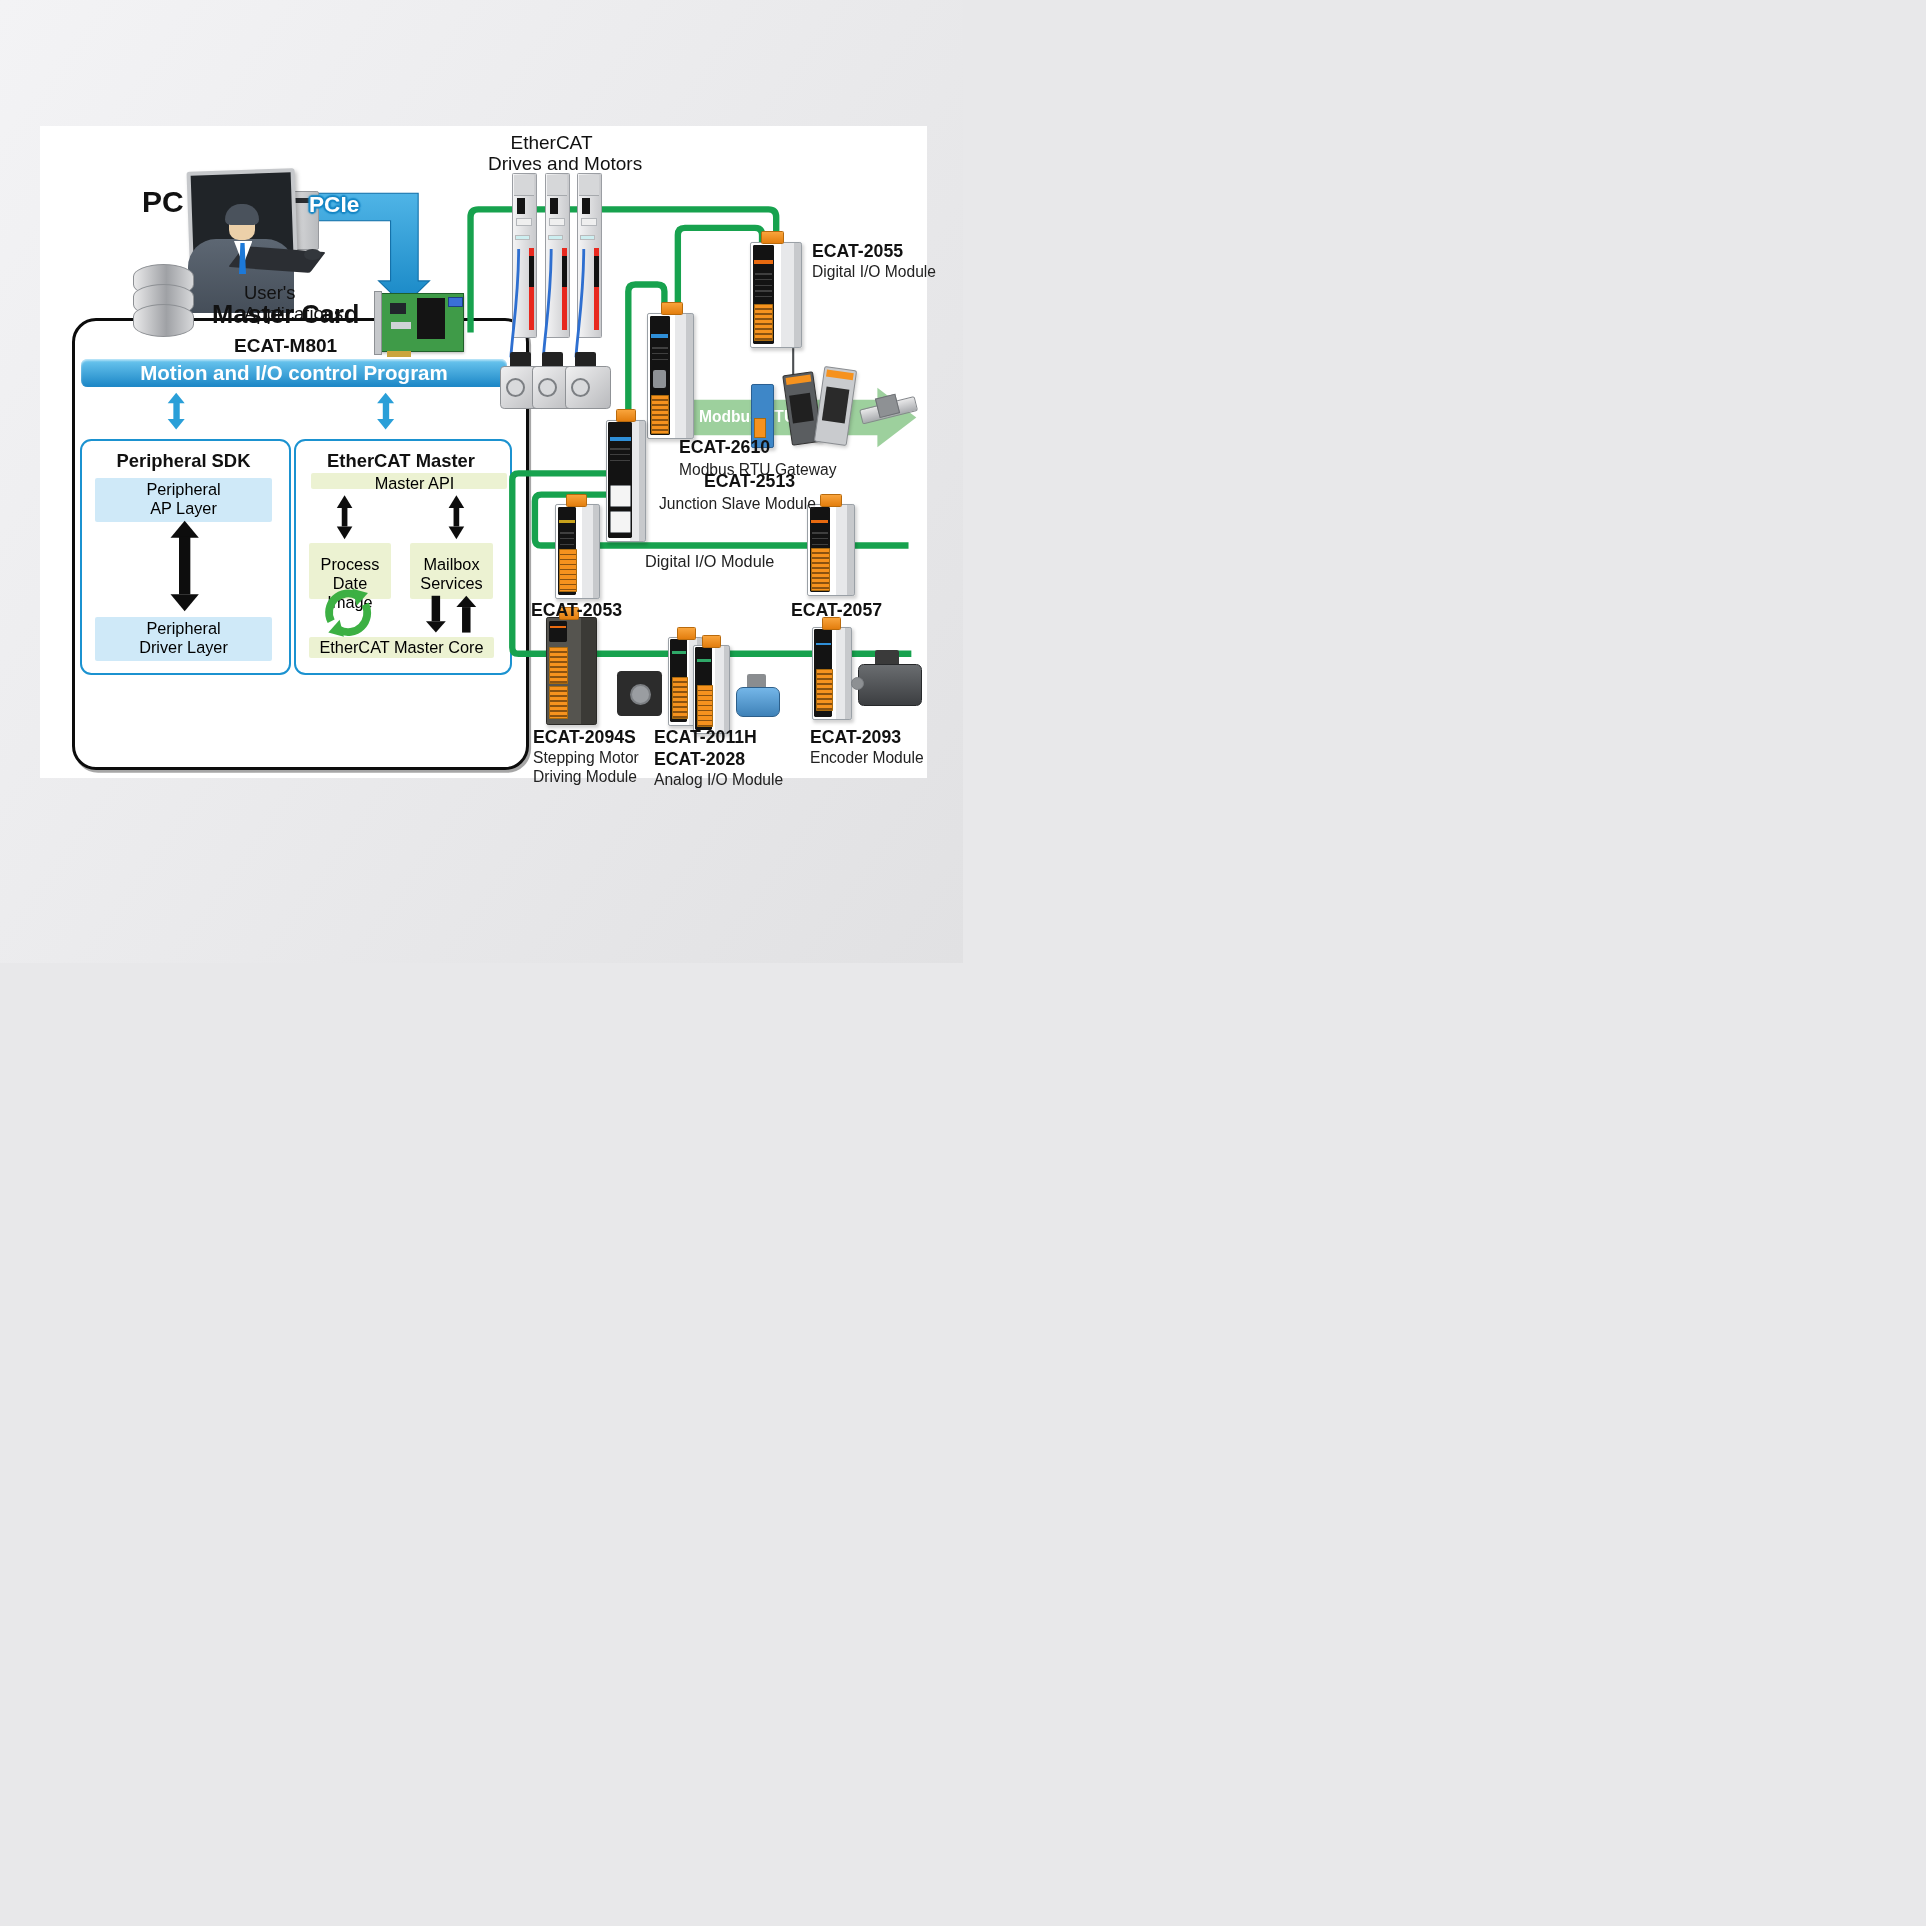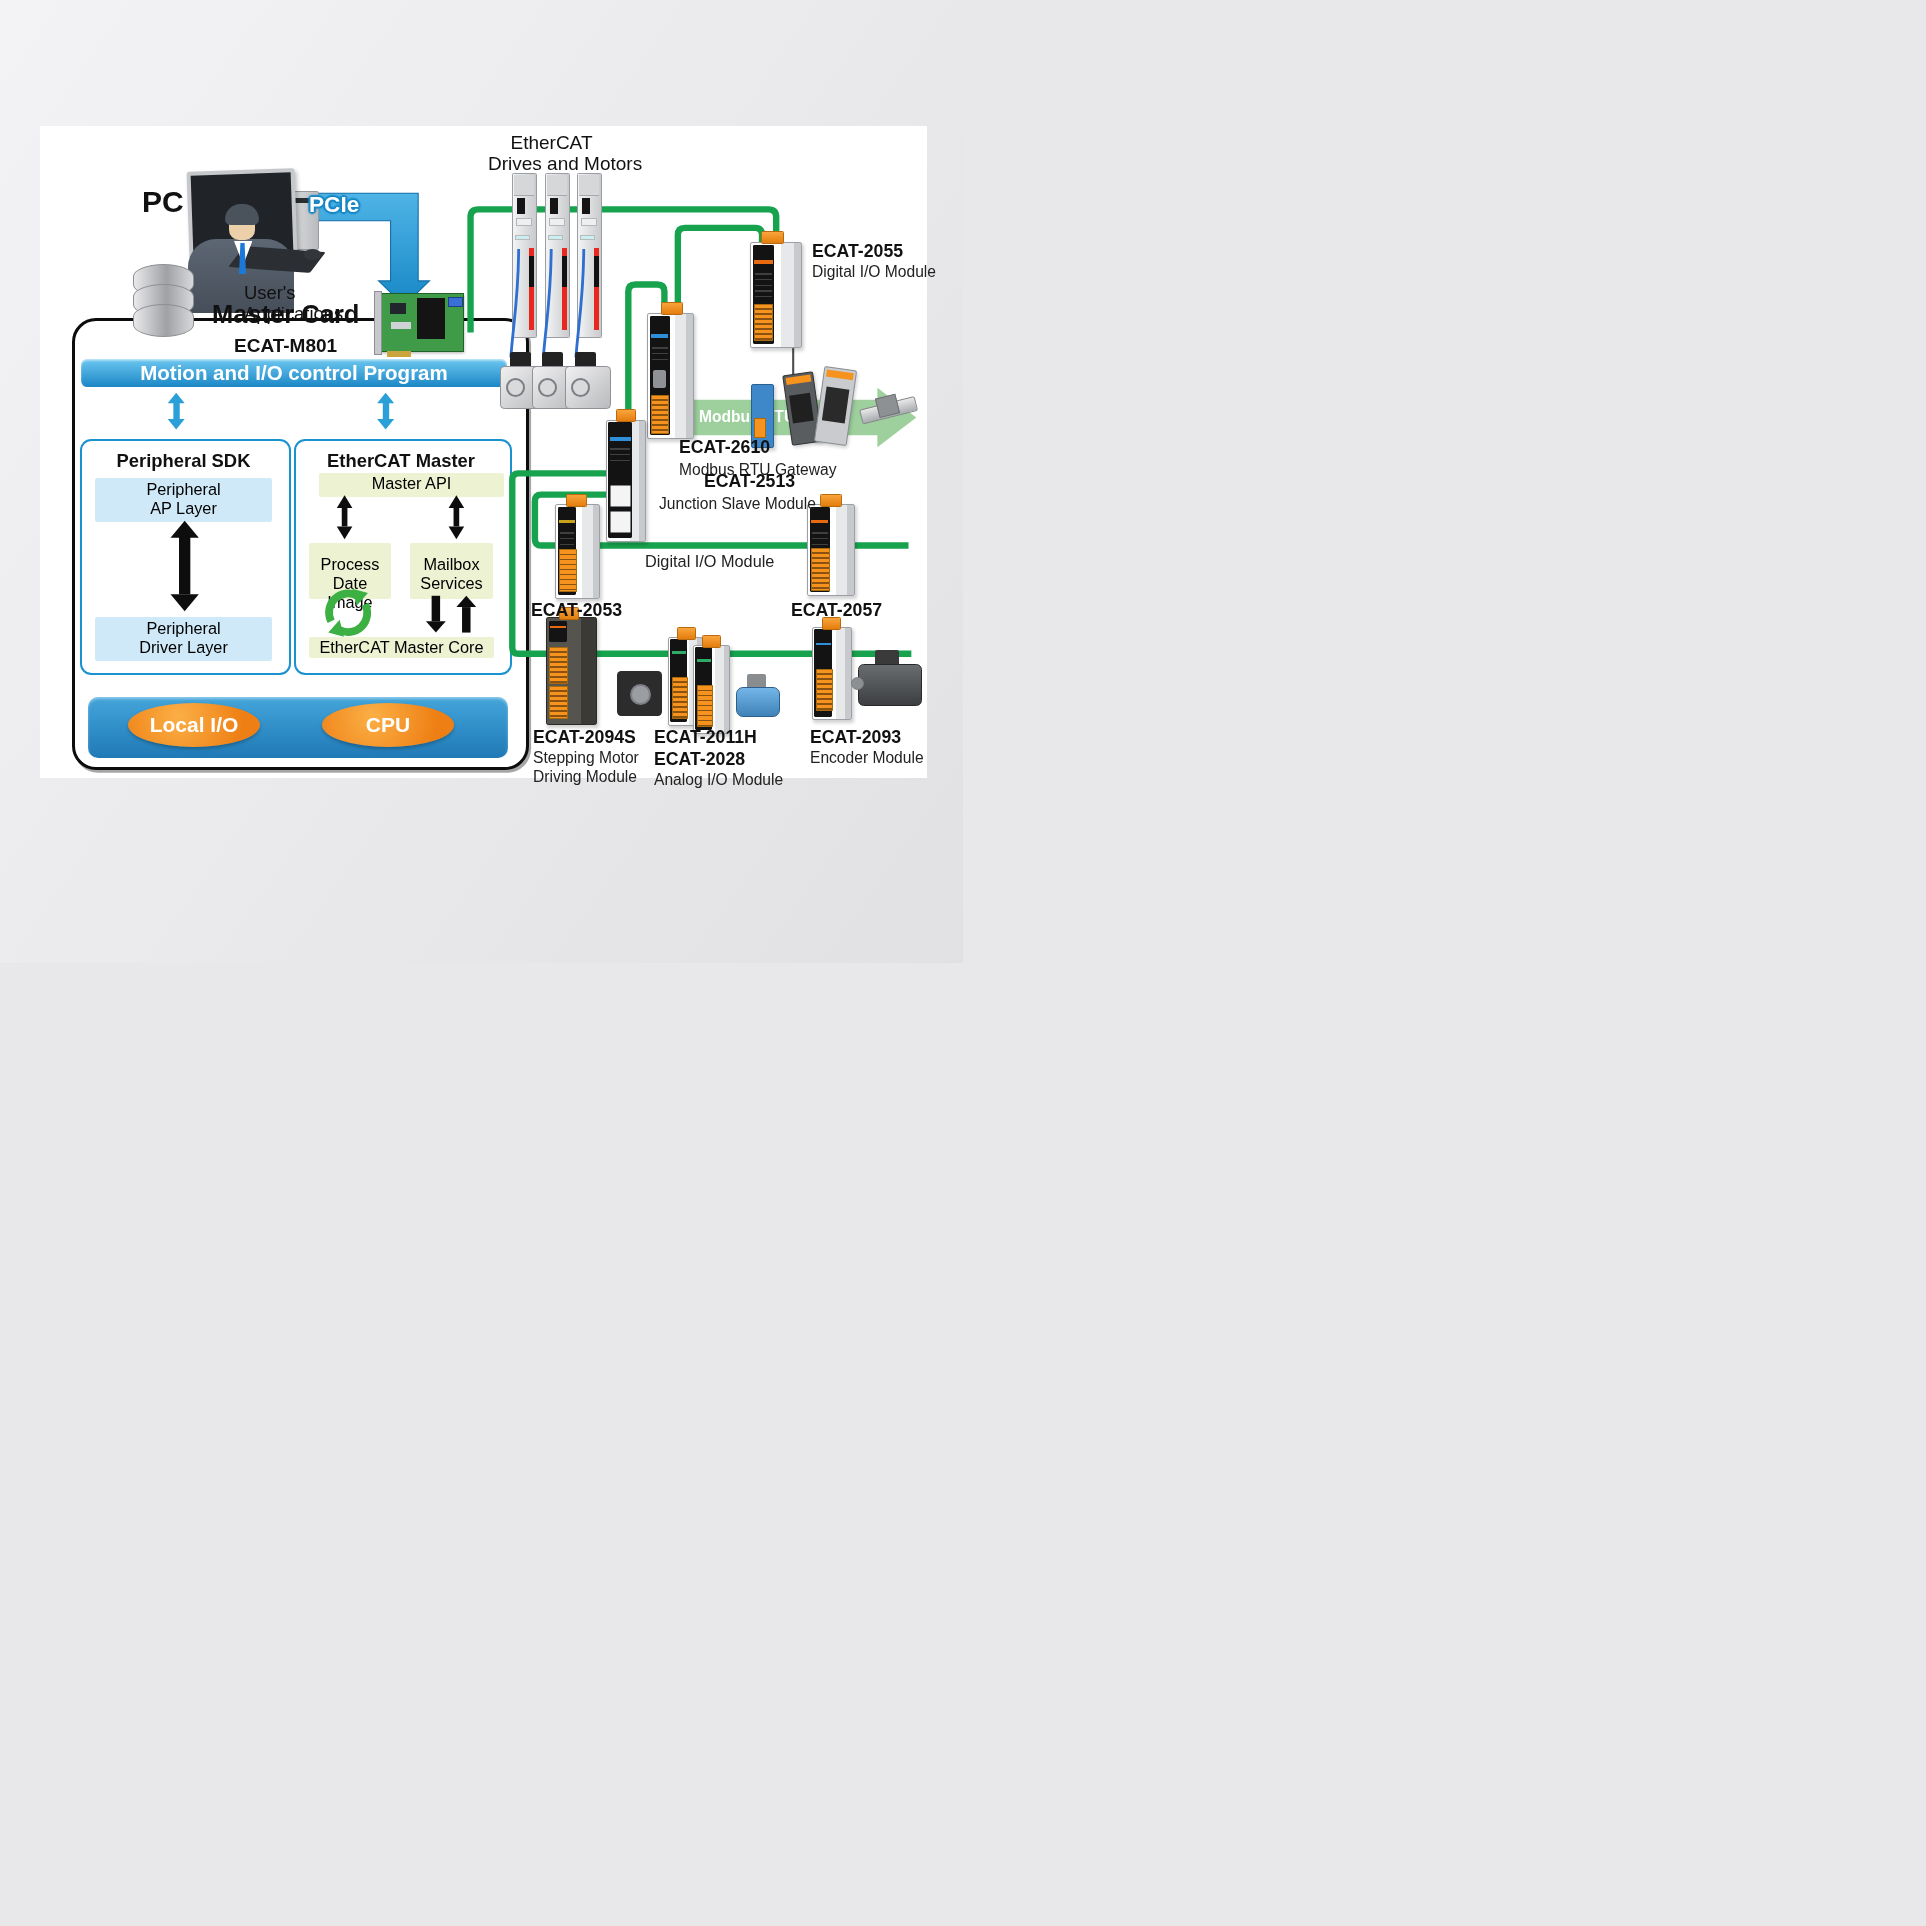--- a/index.html
+++ b/index.html
@@ -183,35 +183,31 @@
     <div>Peripheral</div>
     <div>AP Layer</div>
   </div>
   <div class="palepanel pblue" style="left:95px;top:617px;width:177px;height:42px;padding-top:2.1px;">
     <div>Peripheral</div>
     <div>Driver Layer</div>
   </div>
 
   <div class="bluebox" style="left:294px;top:439px;width:214px;height:232px;"></div>
   <div class="txt ctr" style="left:294px;top:450px;width:214px;font-size:18.4px;font-weight:700;">EtherCAT Master</div>
-  <div class="palepanel pgreen" style="left:319px;top:473px;width:185px;height:24px;line-height:20px;">Master API</div>
+  <div class="palepanel pgreen" style="left:311px;top:473px;width:185px;height:16px;line-height:20px;padding-left:11px;">Master API</div>
   <div class="palepanel pgreen" style="left:309px;top:543px;width:82px;height:44px;padding-top:12px;">
     <div>Process</div>
     <div>Date Image</div>
   </div>
   <div class="palepanel pgreen" style="left:410px;top:543px;width:83px;height:44px;padding-top:12px;">
     <div>Mailbox</div>
     <div>Services</div>
   </div>
   <div class="palepanel pgreen" style="left:309px;top:637px;width:185px;height:21px;line-height:21px;">EtherCAT Master Core</div>
 
-  <div id="bluebar">
-    <div class="oellipse" style="left:40px;width:132px;">Local I/O</div>
-    <div class="oellipse" style="left:234px;width:132px;">CPU</div>
-  </div>
 
   <div id="card">
     <div class="abs" style="left:-5.7px;top:-2.8px;width:5.7px;height:62px;background:#c6c8cb;border:0.7px solid #8e9195;"></div>
     <div class="abs" style="left:37px;top:4.2px;width:28px;height:41px;background:#141414;"></div>
     <div class="abs" style="left:68px;top:2.8px;width:12.7px;height:8.5px;background:#3a6fd8;border:0.7px solid #1d3f86;"></div>
     <div class="abs" style="left:10px;top:8.5px;width:15.6px;height:11.3px;background:#20262b;"></div>
     <div class="abs" style="left:11.3px;top:28px;width:20px;height:7px;background:#cfd3d6;"></div>
     <div class="abs" style="left:7px;top:57px;width:24px;height:5.7px;background:#caa53d;"></div>
   </div>
 

